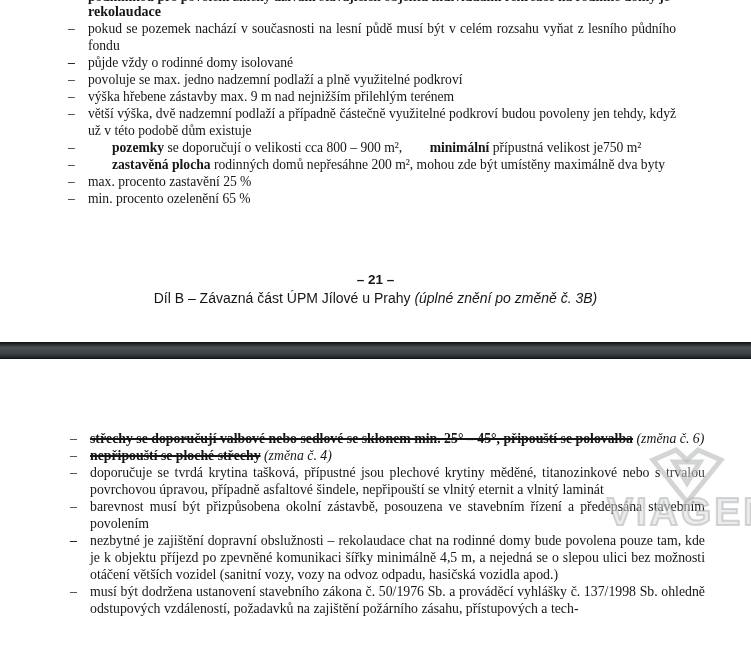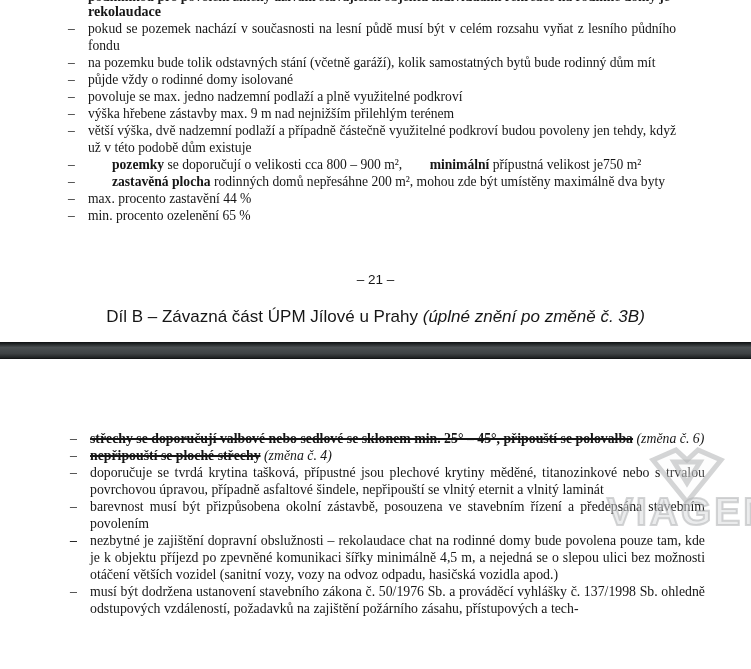--- a/index.html
+++ b/index.html
@@ -29,22 +29,22 @@
   .list-p2 .b-item{font-size:13.8px;}
   .b-marker{position:absolute;left:2px;top:0;}
   .sb{font-weight:bold;margin-left:24px;}
   .si{font-style:italic;}
   .sst{text-decoration:line-through;text-decoration-thickness:1.5px;font-weight:bold;}
   
   .footer{
     position:absolute;left:0;top:272px;width:100%;text-align:center;
     font-family:"Liberation Sans", sans-serif;
   }
-  .footer .pgnum{font-weight:normal;font-size:13.5px;display:block;}
-  .footer .fline{font-size:17px;display:block;margin-top:20px;}
+  .footer .pgnum{font-weight:bold;font-size:13.5px;display:block;}
+  .footer .fline{font-size:14px;display:block;margin-top:3px;}
   .footer .fline .si{font-style:italic;}
   
   .page-break-bar{
     position:absolute;left:0;top:342px;width:751px;height:17px;
     background:linear-gradient(180deg,
       #0e1011 0%,#202425 10%,#4b5052 32%,#3e4244 68%,#232627 90%,#0e1011 100%);
   }
   
   .wm{position:absolute;pointer-events:none;}
   .wm-logo{left:645px;top:447px;width:84px;height:58px;}
@@ -61,28 +61,28 @@
 <body>
 
 <div class="clipped-line">
   <span>podmínkou pro povolení změny užívání stávajících objektů individuální rekreace na rodinné domy je</span>
 </div>
 
 <div class="heading-frag">rekolaudace</div>
 
 <div class="bullet-list list-p1">
     <div class="b-item"><span class="b-marker">–</span><span class="b-text"><span>pokud se pozemek nachází v současnosti na lesní půdě musí být v celém rozsahu vyňat z lesního půdního fondu</span></span></div>
-    <div class="b-item"><span class="b-marker">–</span><span class="b-text"><span>na pozemku bude tolik odstavných stání (včetně garáží), kolik samostatných bytů bude rodinný dům mít</span></span></div>
+    <div class="b-item"><span class="b-marker">–</span></div>
     <div class="b-item"><span class="b-marker">–</span><span class="b-text"><span>půjde vždy o rodinné domy isolované</span></span></div>
     <div class="b-item"><span class="b-marker">–</span><span class="b-text"><span>povoluje se max. jedno nadzemní podlaží a plně využitelné podkroví</span></span></div>
     <div class="b-item"><span class="b-marker">–</span><span class="b-text"><span>výška hřebene zástavby max. 9 m nad nejnižším přilehlým terénem</span></span></div>
     <div class="b-item"><span class="b-marker">–</span><span class="b-text"><span>větší výška, dvě nadzemní podlaží a případně částečně využitelné podkroví budou povoleny jen teh­dy, když už v této podobě dům existuje</span></span></div>
     <div class="b-item"><span class="b-marker">–</span><span class="b-text"><span class="sb">pozemky</span><span> se doporučují o velikosti cca 800 – 900 m², </span><span class="sb">minimální</span><span> přípustná velikost je750 m²</span></span></div>
     <div class="b-item"><span class="b-marker">–</span><span class="b-text"><span class="sb">zastavěná plocha</span><span> rodinných domů nepřesáhne 200 m², mohou zde být umístěny maximálně dva byty</span></span></div>
-    <div class="b-item"><span class="b-marker">–</span><span class="b-text"><span>max. procento zastavění 44 %</span></span></div>
+    <div class="b-item"><span class="b-marker">–</span><span class="b-text"><span>max. procento zastavění 25 %</span></span></div>
     <div class="b-item"><span class="b-marker">–</span><span class="b-text"><span>min. procento ozelenění 65 %</span></span></div>
   </div>
 
 <div class="footer">
   <span class="pgnum">– 21 –</span>
   <span class="fline"><span>Díl B – Závazná část ÚPM Jílové u Prahy </span><span class="si">(úplné znění po změně č. 3B)</span></span>
 </div>
 
 <div class="page-break-bar"></div>
 

